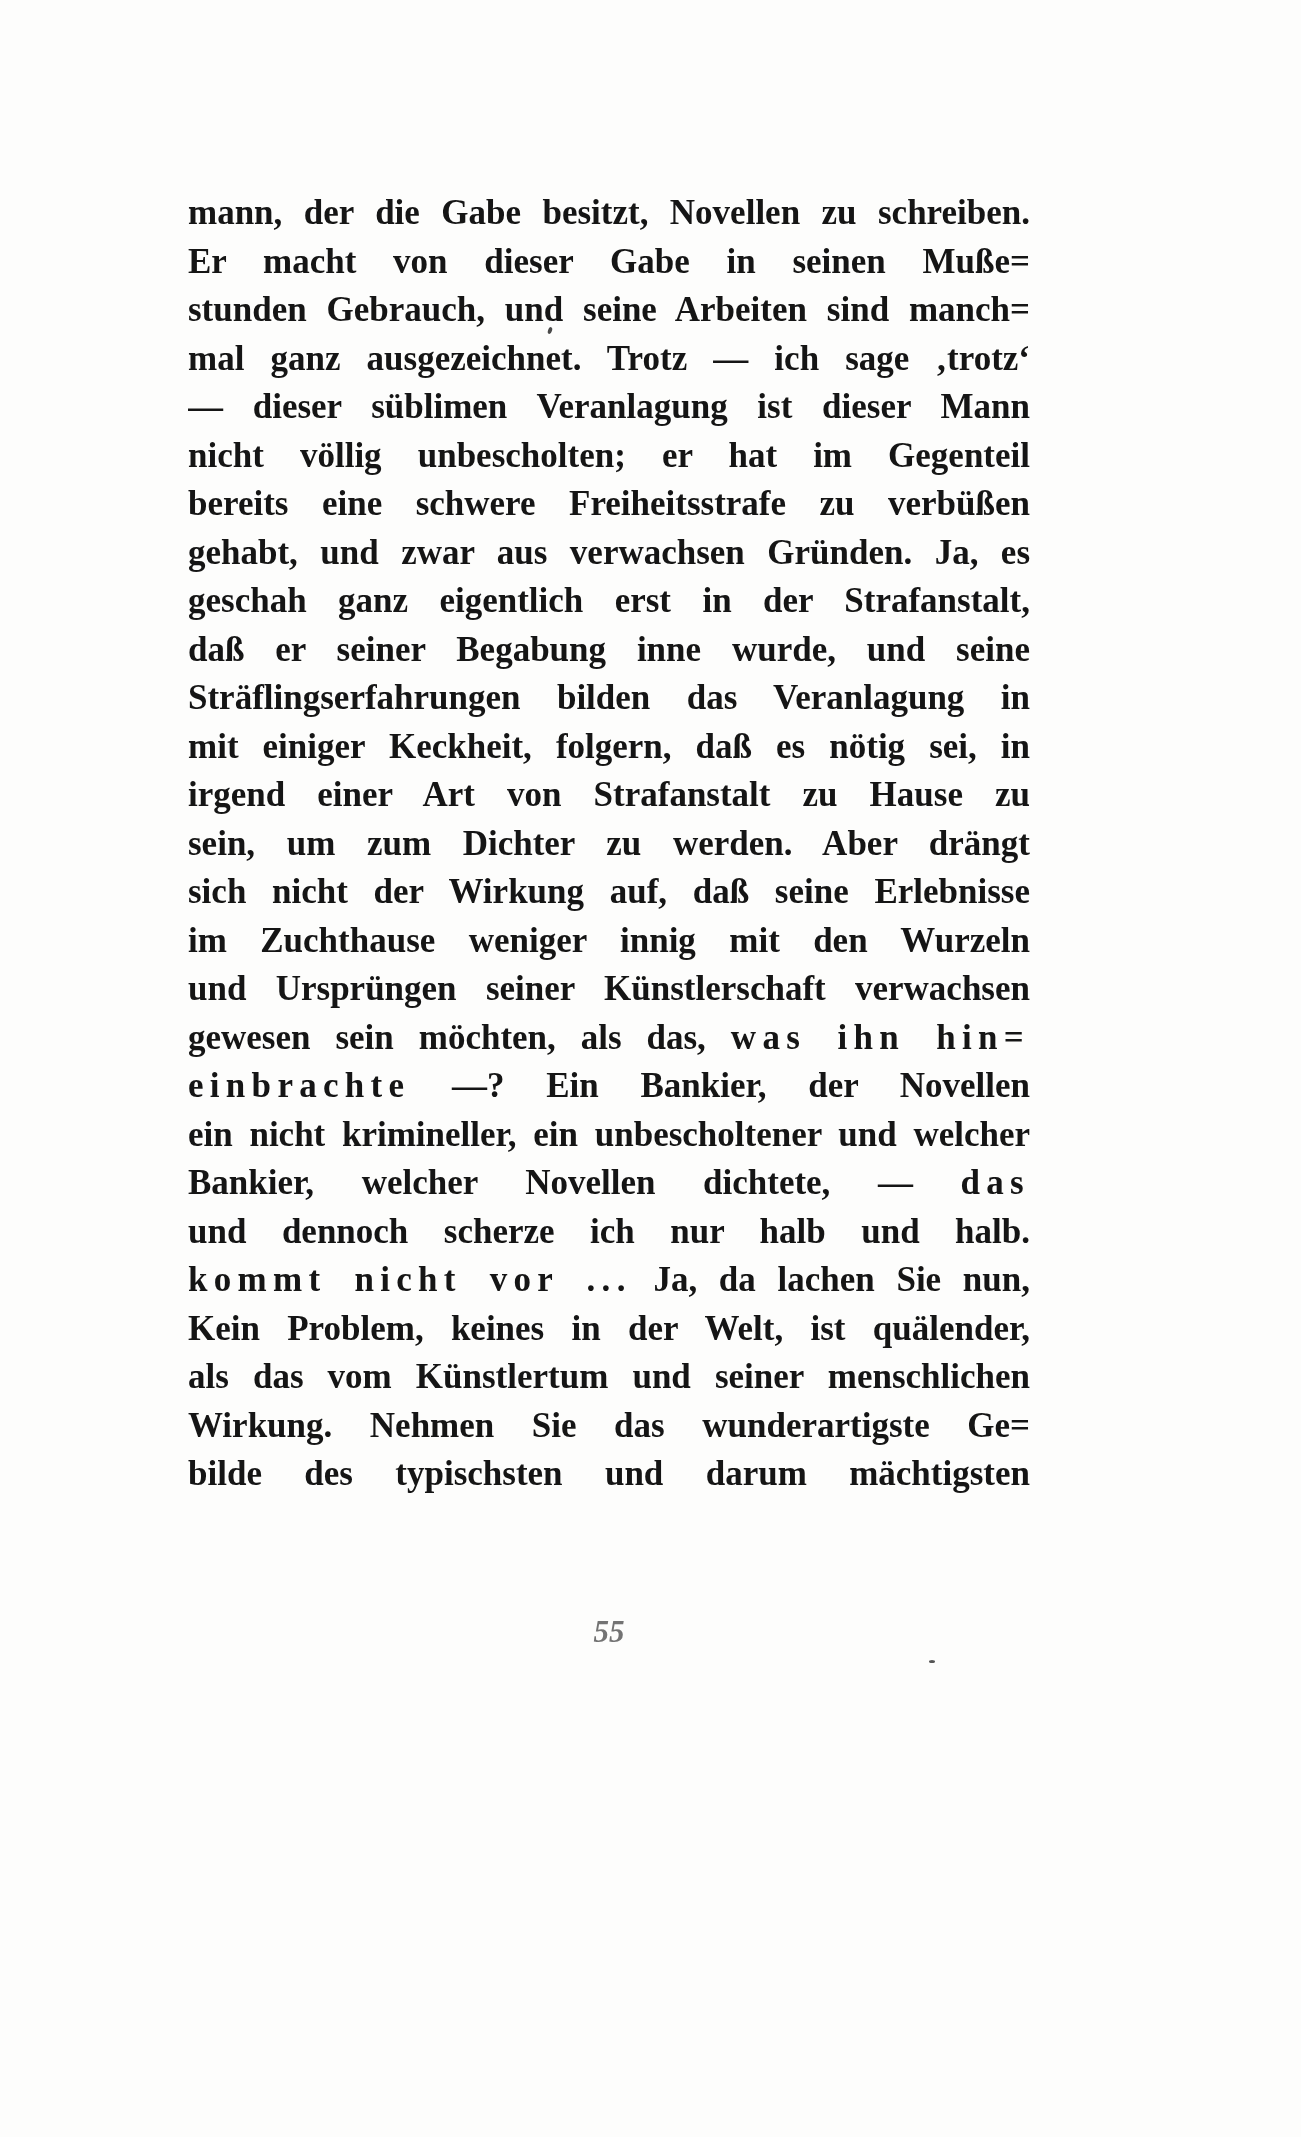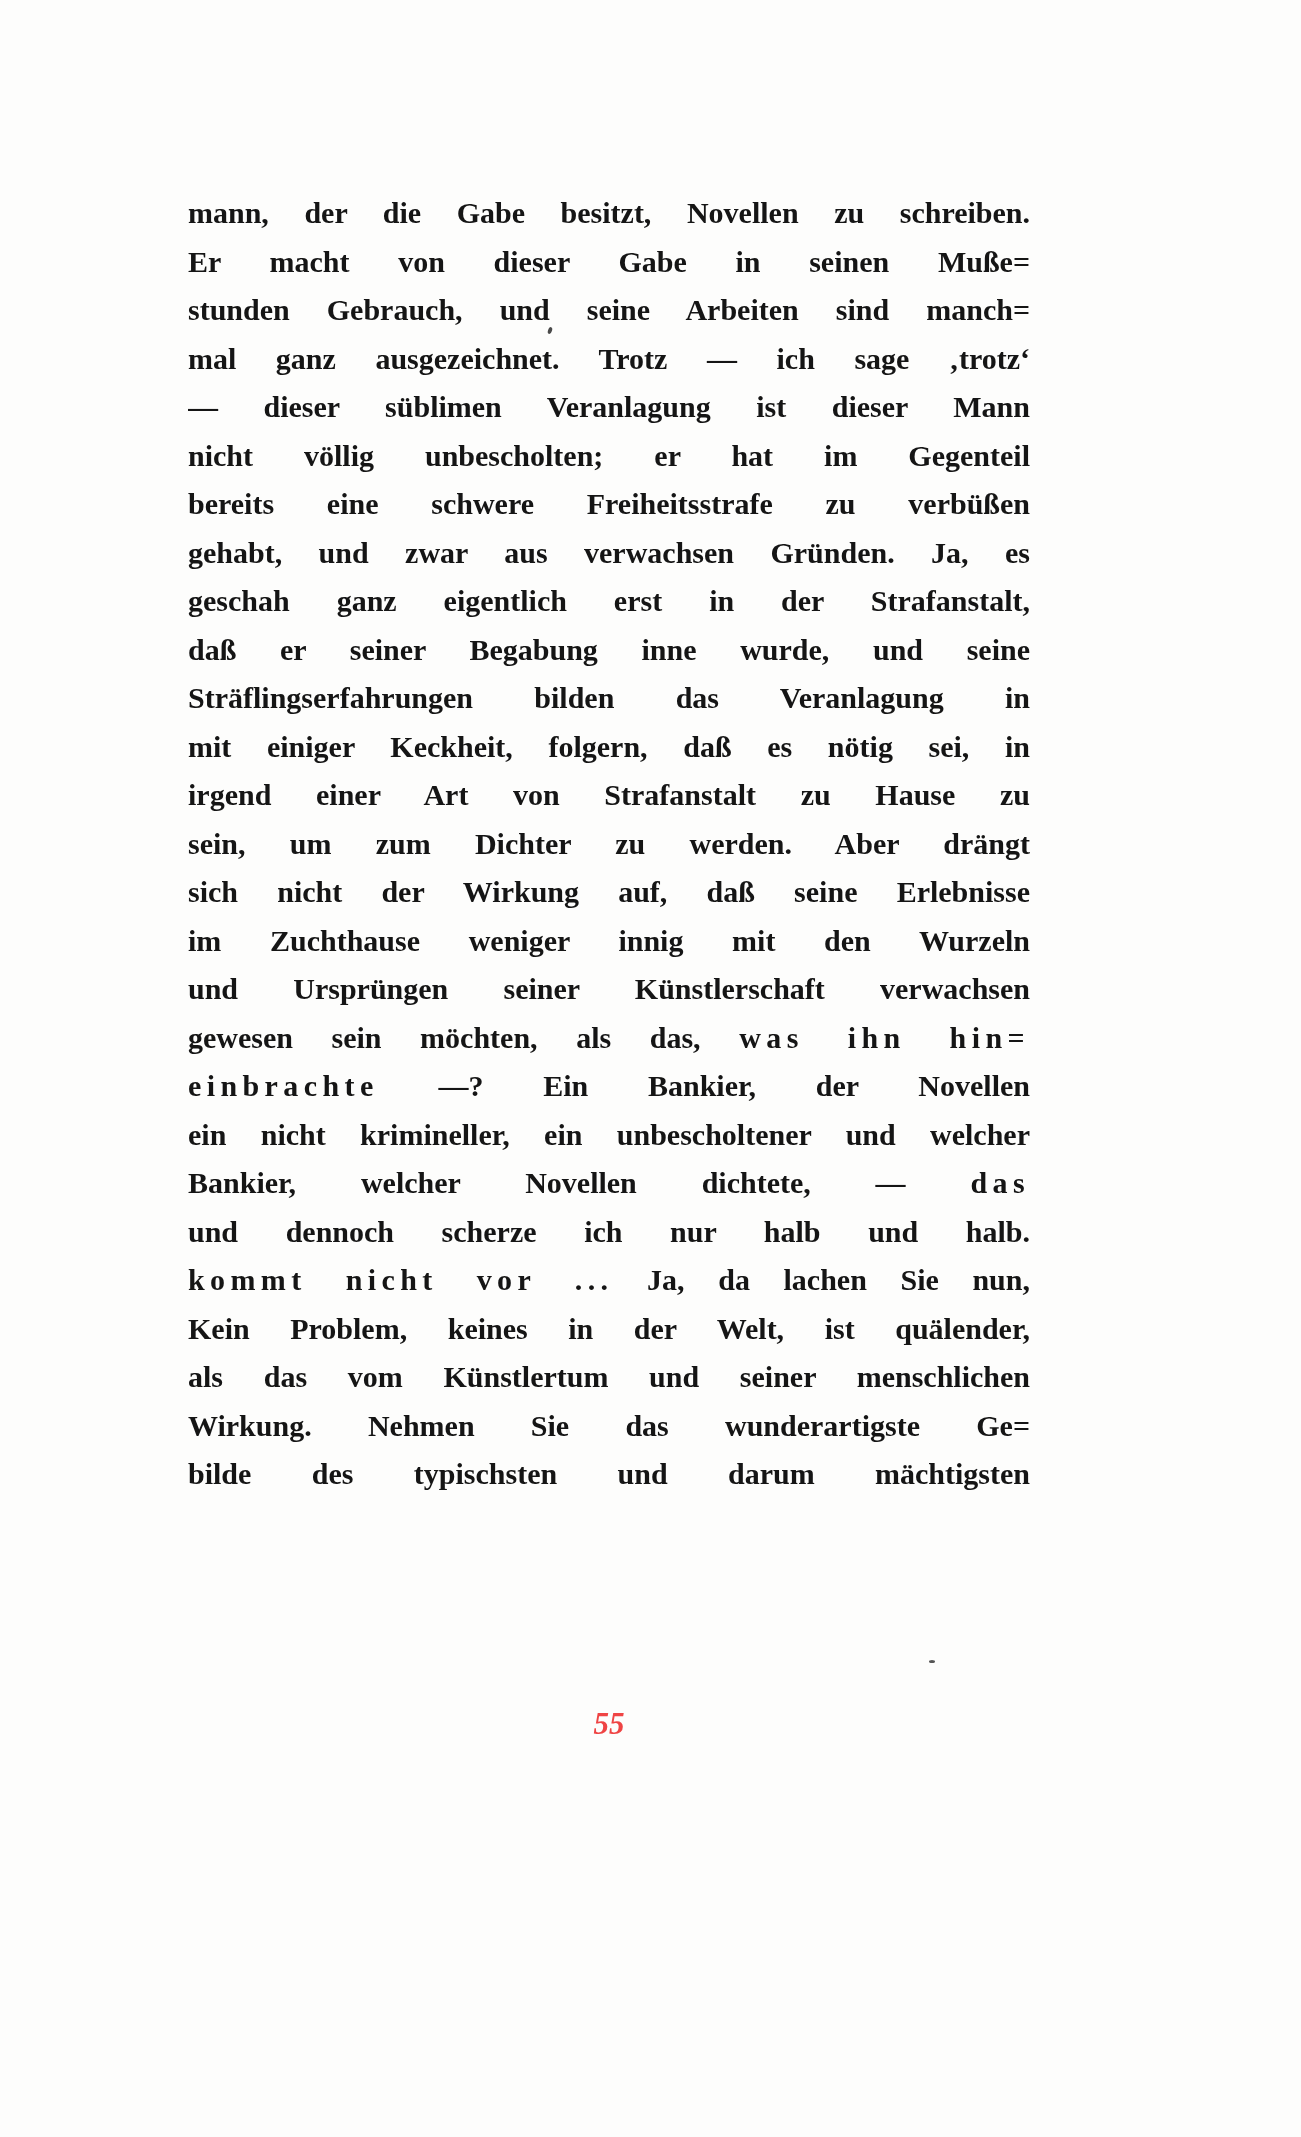--- a/index.html
+++ b/index.html
@@ -21,39 +21,39 @@
     height: 2137px;
     background: #fdfdfc;
   }
   .text-block {
     position: absolute;
     left: 188px;
     top: 189px;
     width: 842px;
     color: #151515;
     font-weight: bold;
-    font-size: 30px;
+    font-size: 35px;
     line-height: 48.5px;
     -webkit-font-smoothing: antialiased;
   }
   .line {
     height: 48.5px;
     text-align: justify;
     text-align-last: justify;
     overflow: hidden;
   }
   .seg { font-weight: bold; }
   .seg.spaced { letter-spacing: 0.18em; }
   .page-number {
     position: absolute;
     left: 188px;
-    top: 1706px;
+    top: 1614px;
     width: 842px;
     text-align: center;
-    color: #ef4444;
+    color: #737373;
     font-size: 31px;
     font-style: italic;
     font-weight: bold;
   }
   .speck {
     position: absolute;
     background: #2a2a2a;
     border-radius: 50%;
   }
   .speck-1 {

